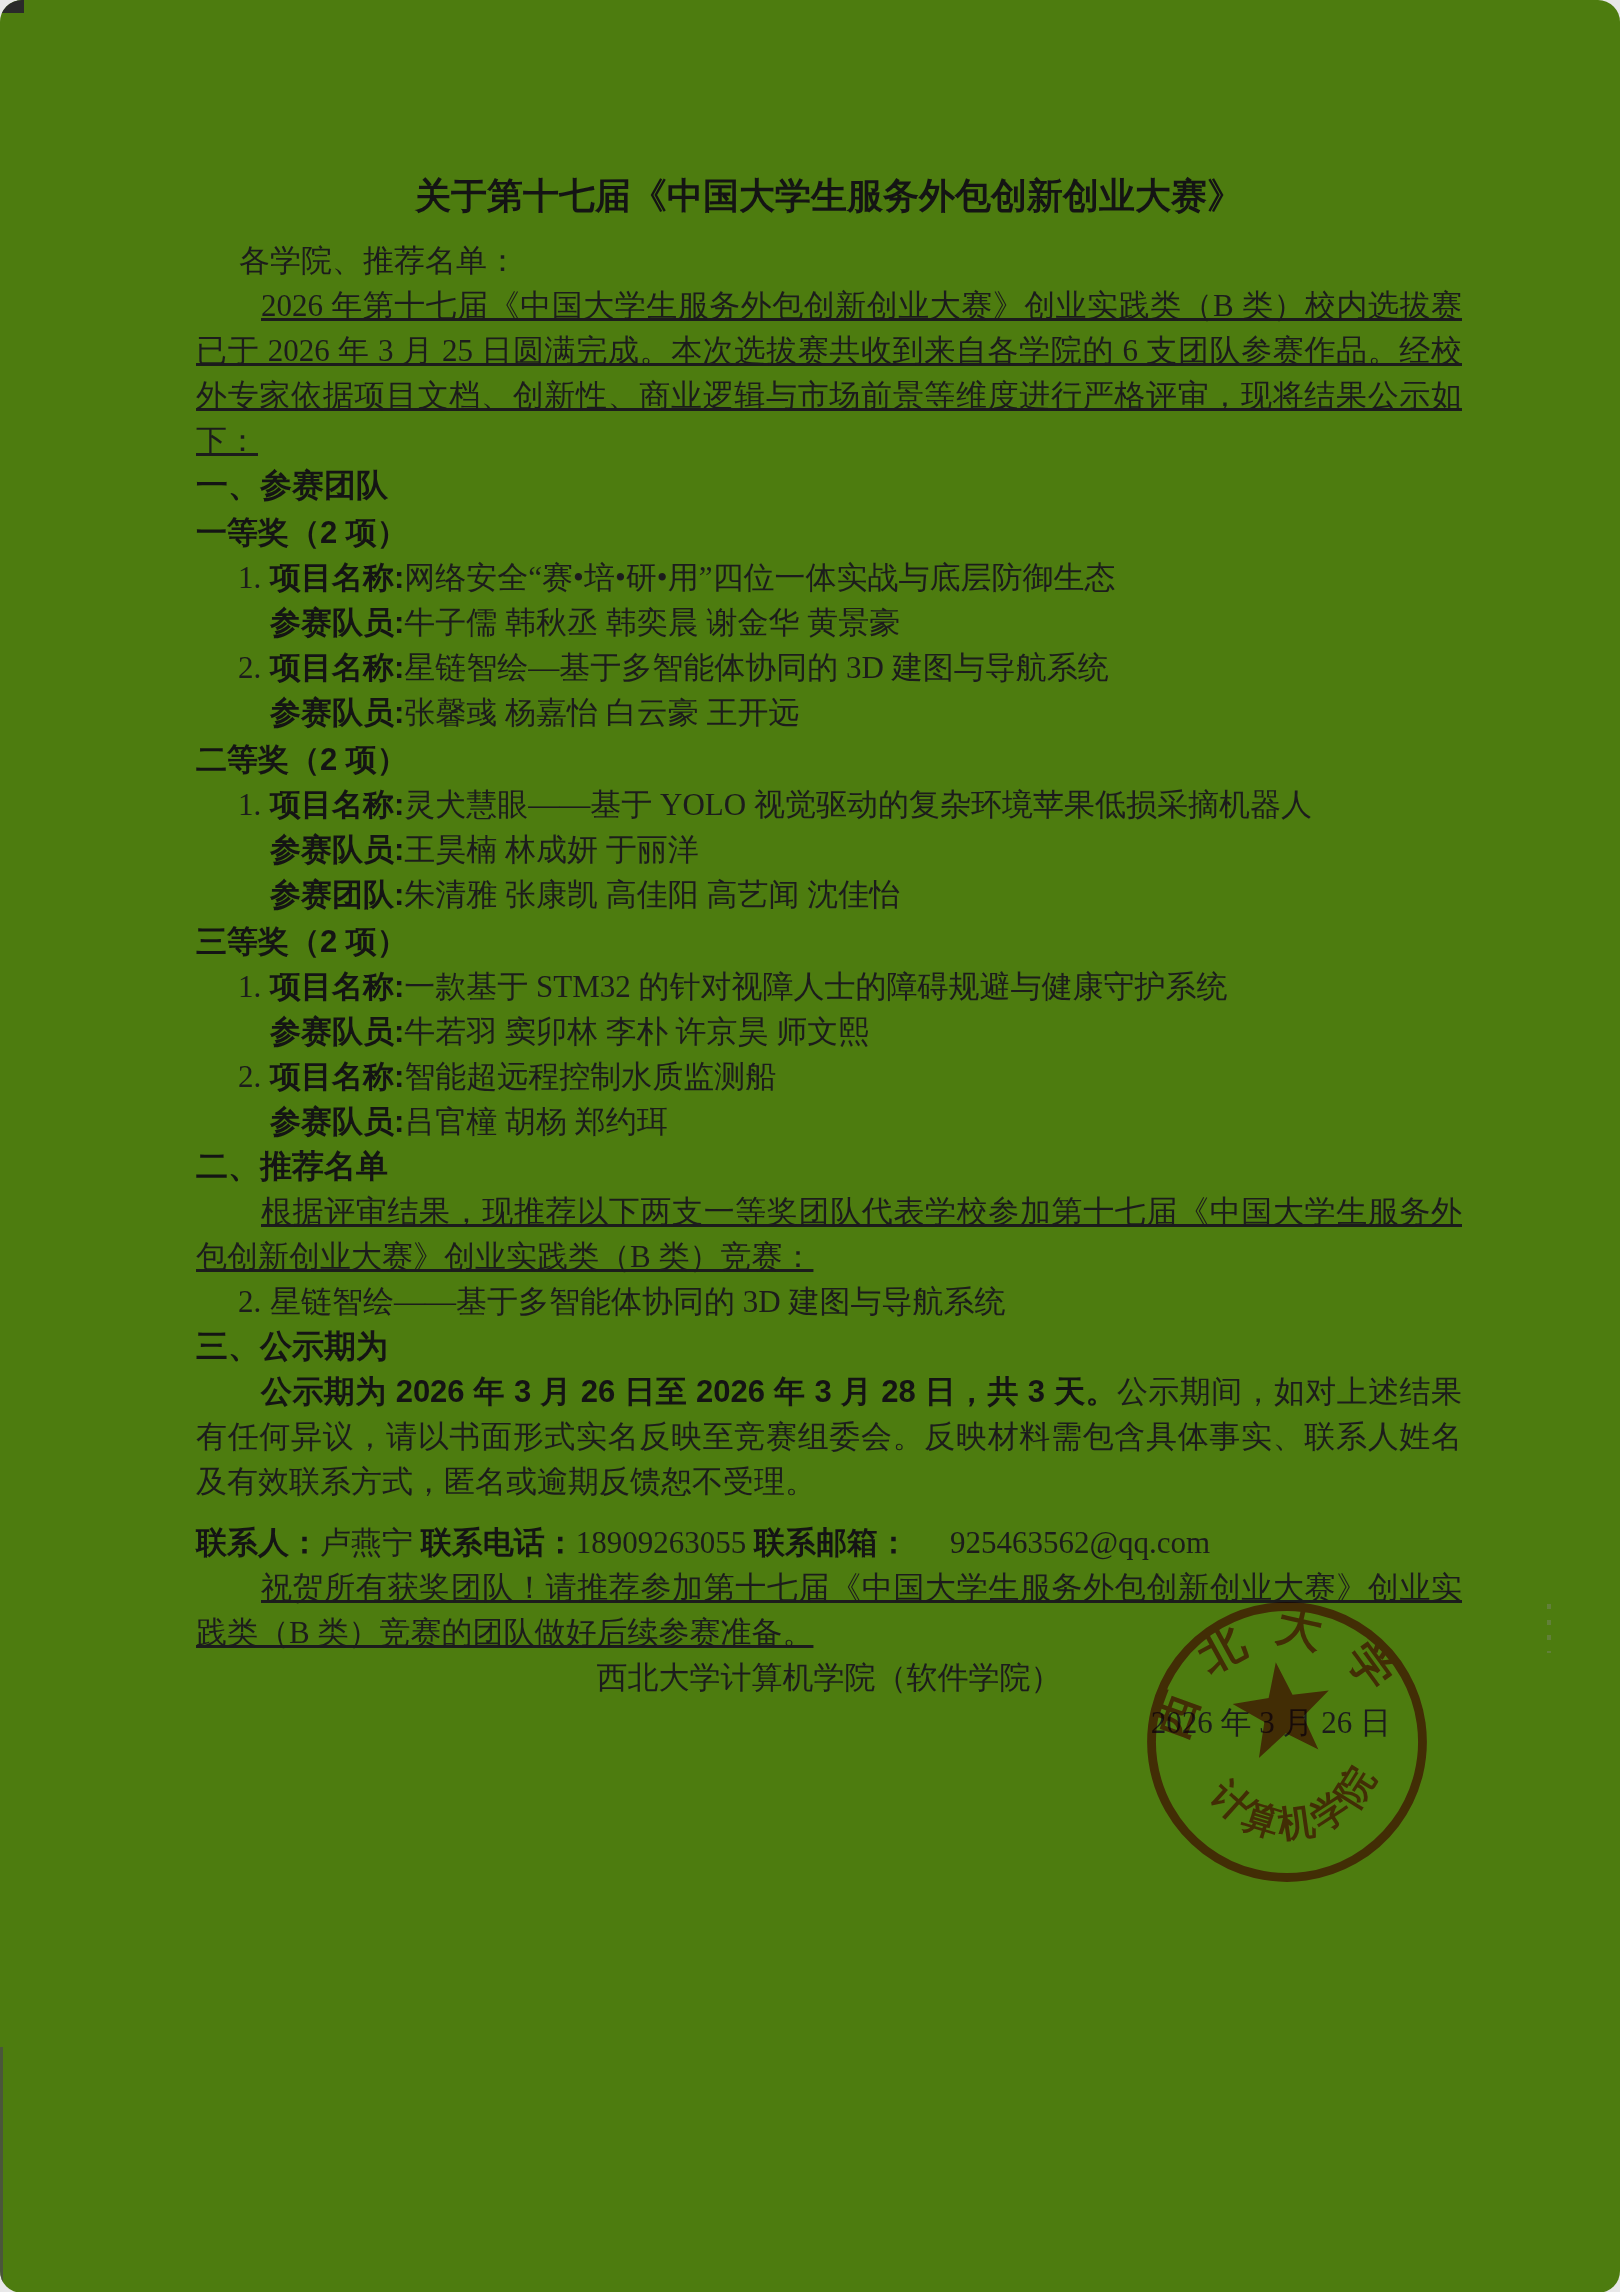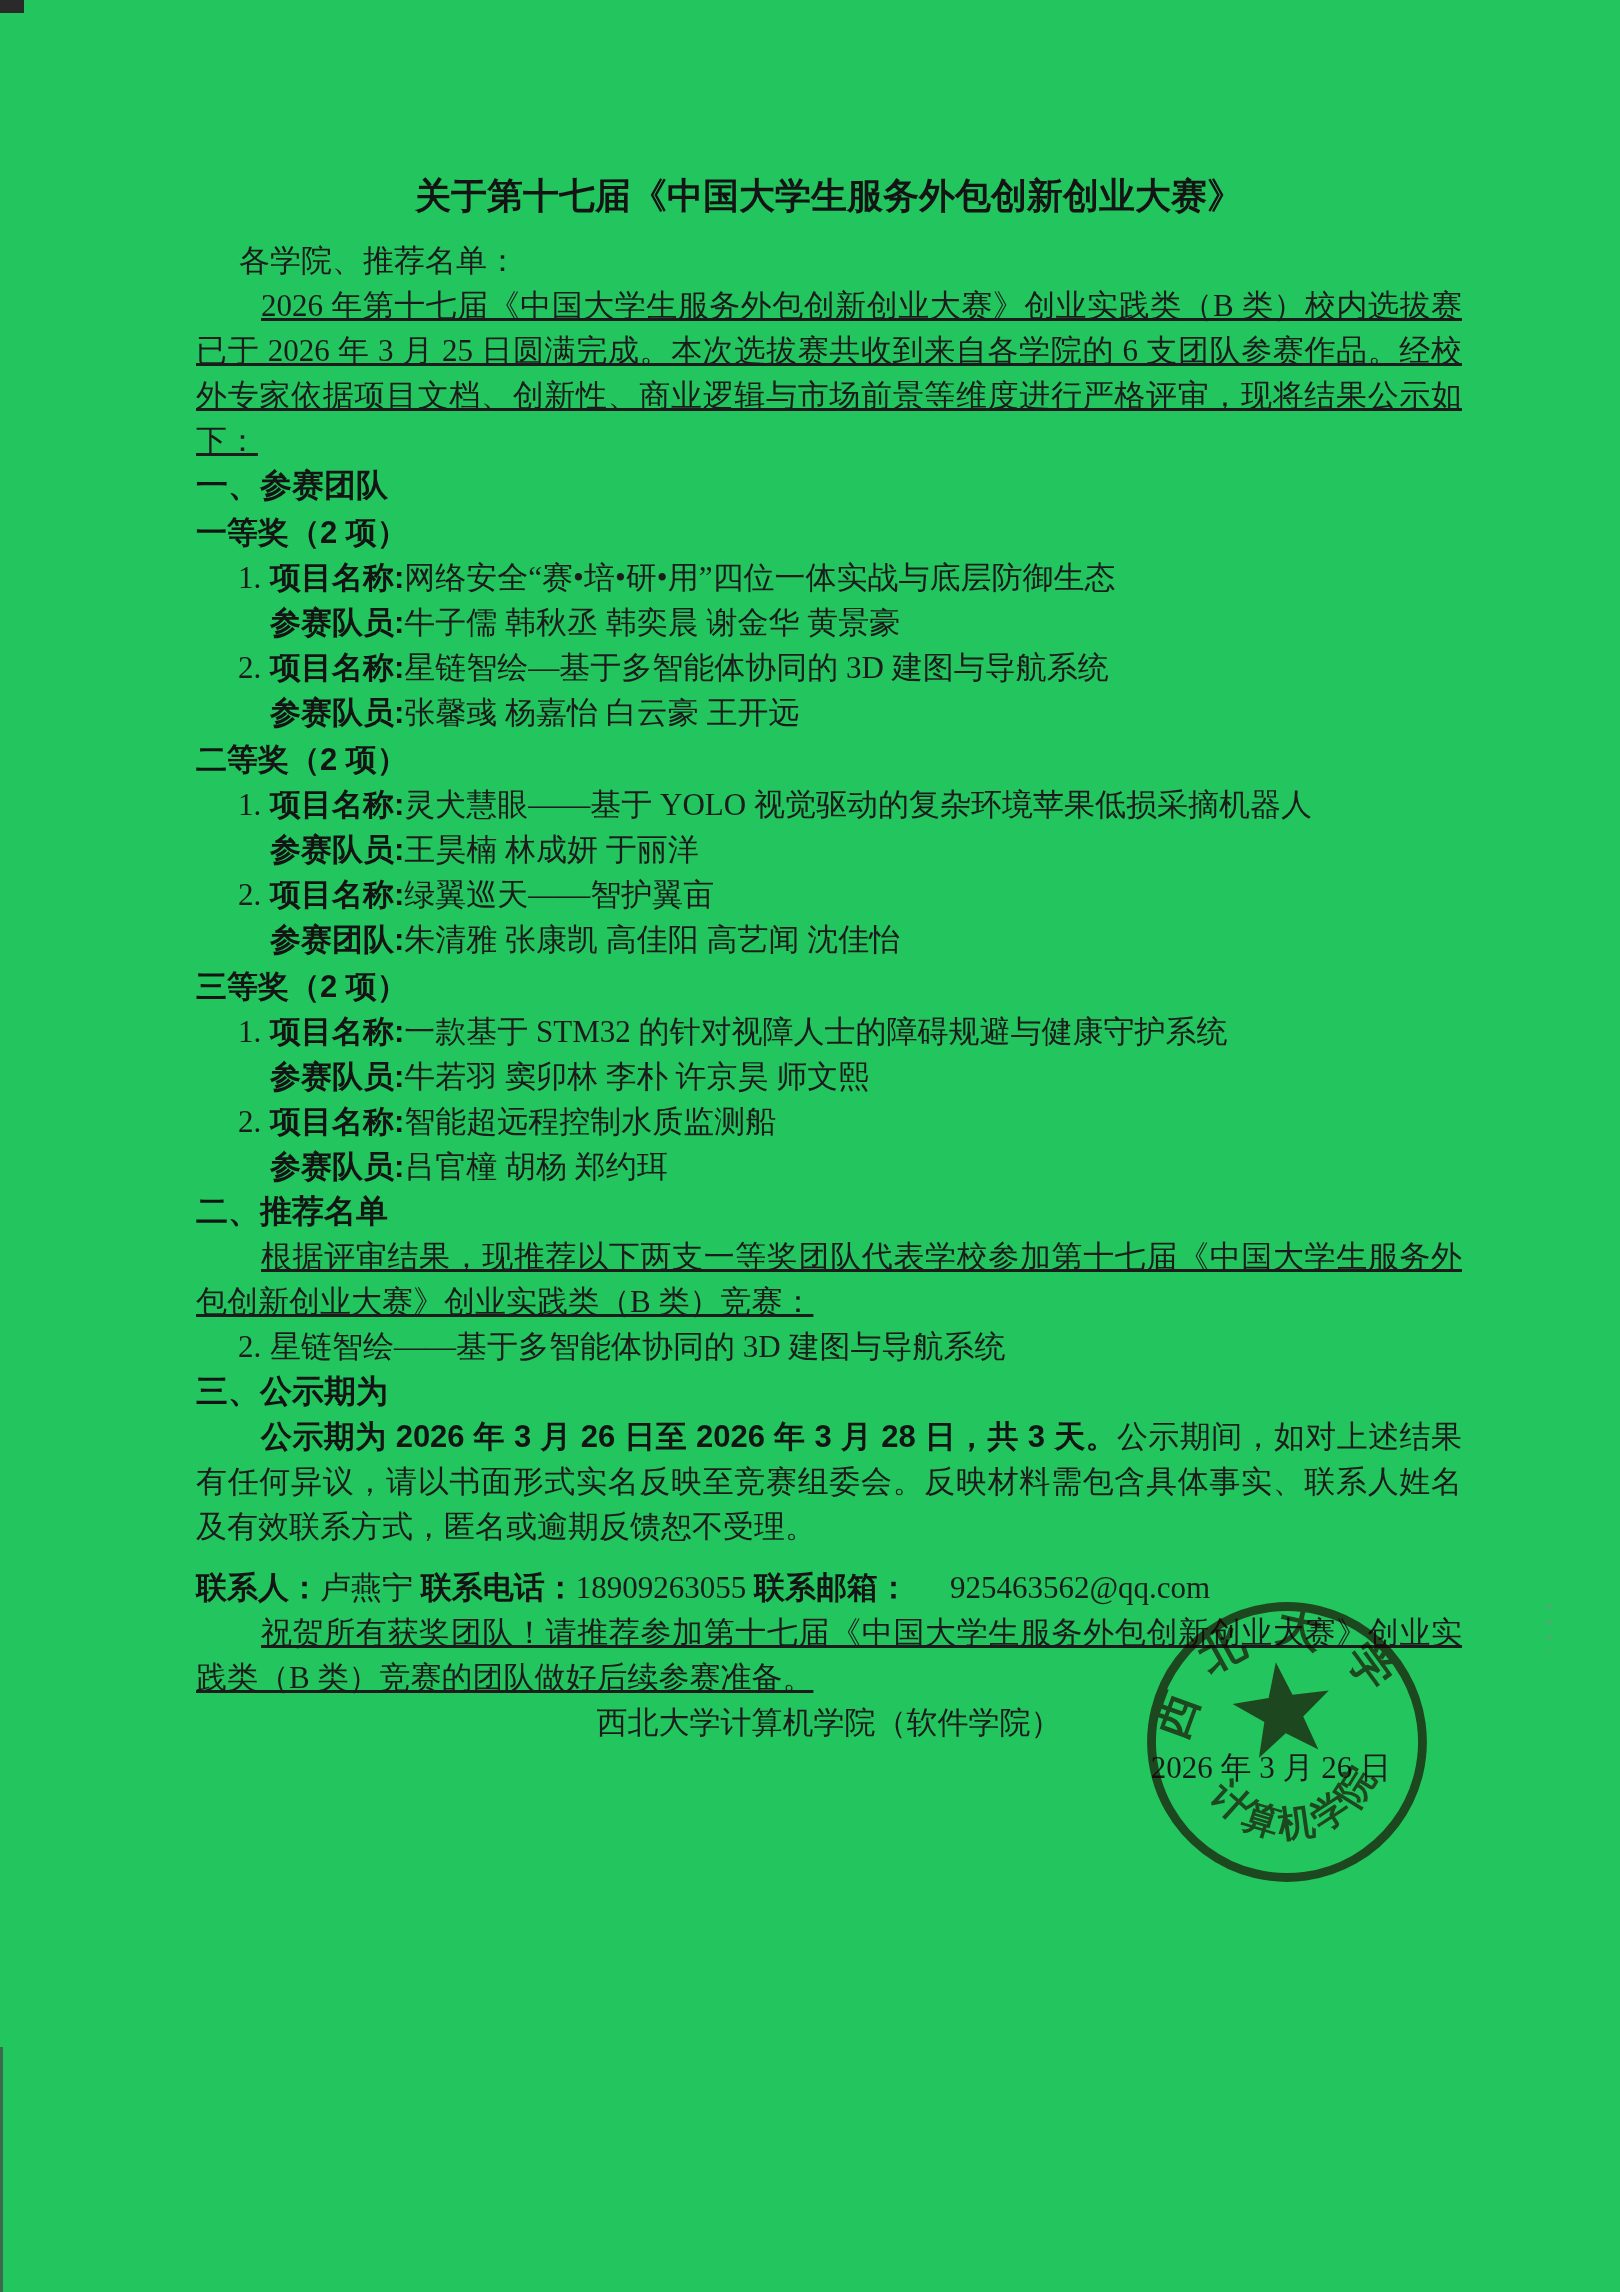--- a/index.html
+++ b/index.html
@@ -1,23 +1,24 @@
 <!DOCTYPE html>
 <html><head>
 <meta charset="utf-8">
 <style>
   html,body { margin:0; padding:0; background:#e8e8e8; }
   .page {
     position:relative;
     width:1620px; height:2293px;
     margin:0 auto;
-    background:#22c55e;
+    background:#4d7c0f;
     font-family:"Liberation Serif","DejaVu Serif",serif;
     color:#1c1c1c;
     overflow:hidden;
+    border-radius:22px;
   }
   .content {
     position:absolute;
     left:196px; top:169px;
     width:1266px;
     font-size:31px;
     line-height:45px;
   }
   .title {
     text-align:center;
@@ -106,23 +107,20 @@
       <span class="b">参赛队员:</span><span>张馨彧 杨嘉怡 白云豪 王开远</span>
     </div>
 
     <div class="grade">二等奖（2 项）</div>
     <div class="item">
       <span class="num">1.</span><span class="b">项目名称:</span><span>灵犬慧眼——基于 YOLO 视觉驱动的复杂环境苹果低损采摘机器人</span>
     </div>
     <div class="team">
       <span class="b">参赛队员:</span><span>王昊楠 林成妍 于丽洋</span>
     </div>
-    <div class="item">
-      <span class="num">2.</span><span class="b">项目名称:</span><span>绿翼巡天——智护翼亩</span>
-    </div>
     <div class="team">
       <span class="b">参赛团队:</span><span>朱清雅 张康凯 高佳阳 高艺闻 沈佳怡</span>
     </div>
 
     <div class="grade">三等奖（2 项）</div>
     <div class="item">
       <span class="num">1.</span><span class="b">项目名称:</span><span>一款基于 STM32 的针对视障人士的障碍规避与健康守护系统</span>
     </div>
     <div class="team">
       <span class="b">参赛队员:</span><span>牛若羽 窦卯林 李朴 许京昊 师文熙</span>

